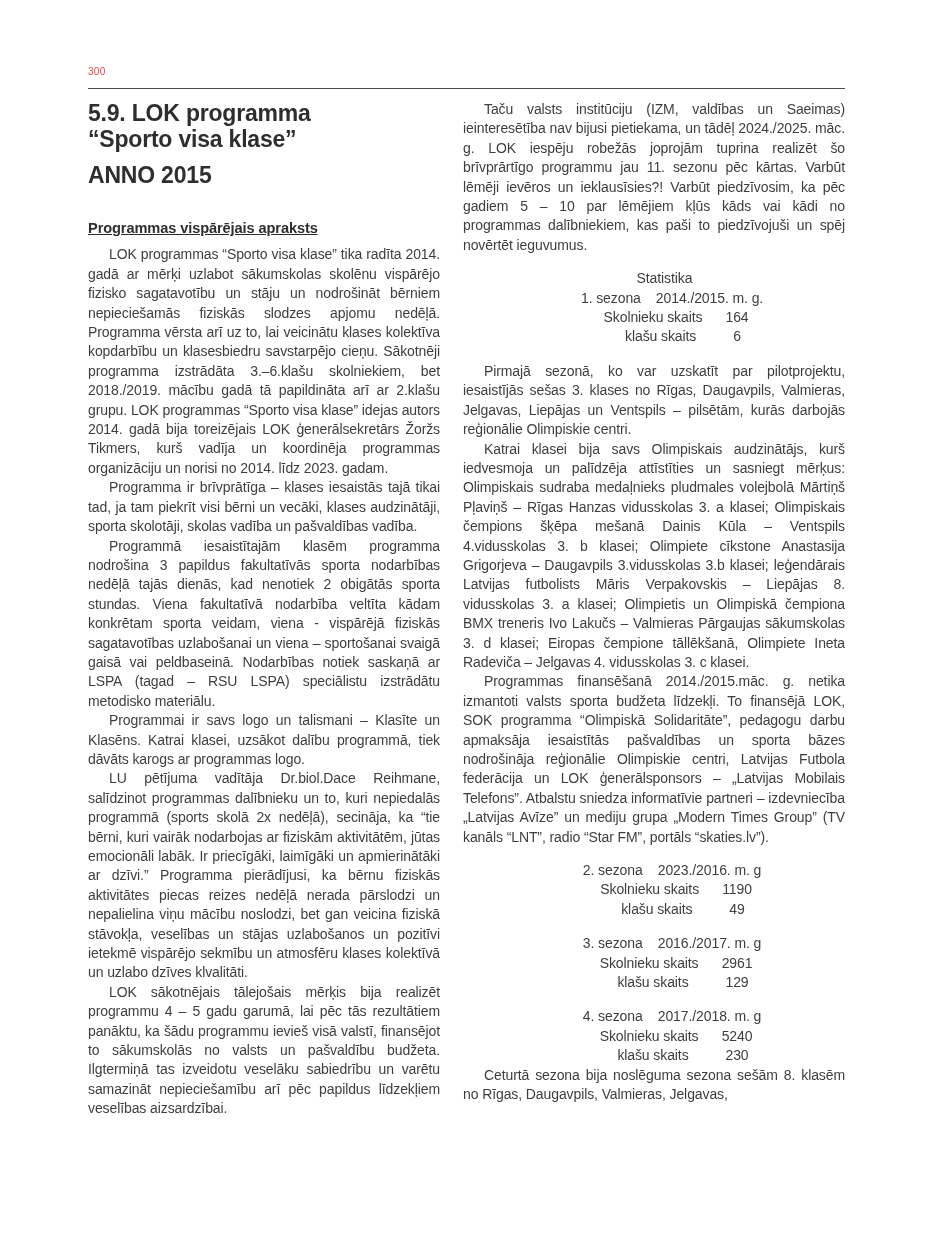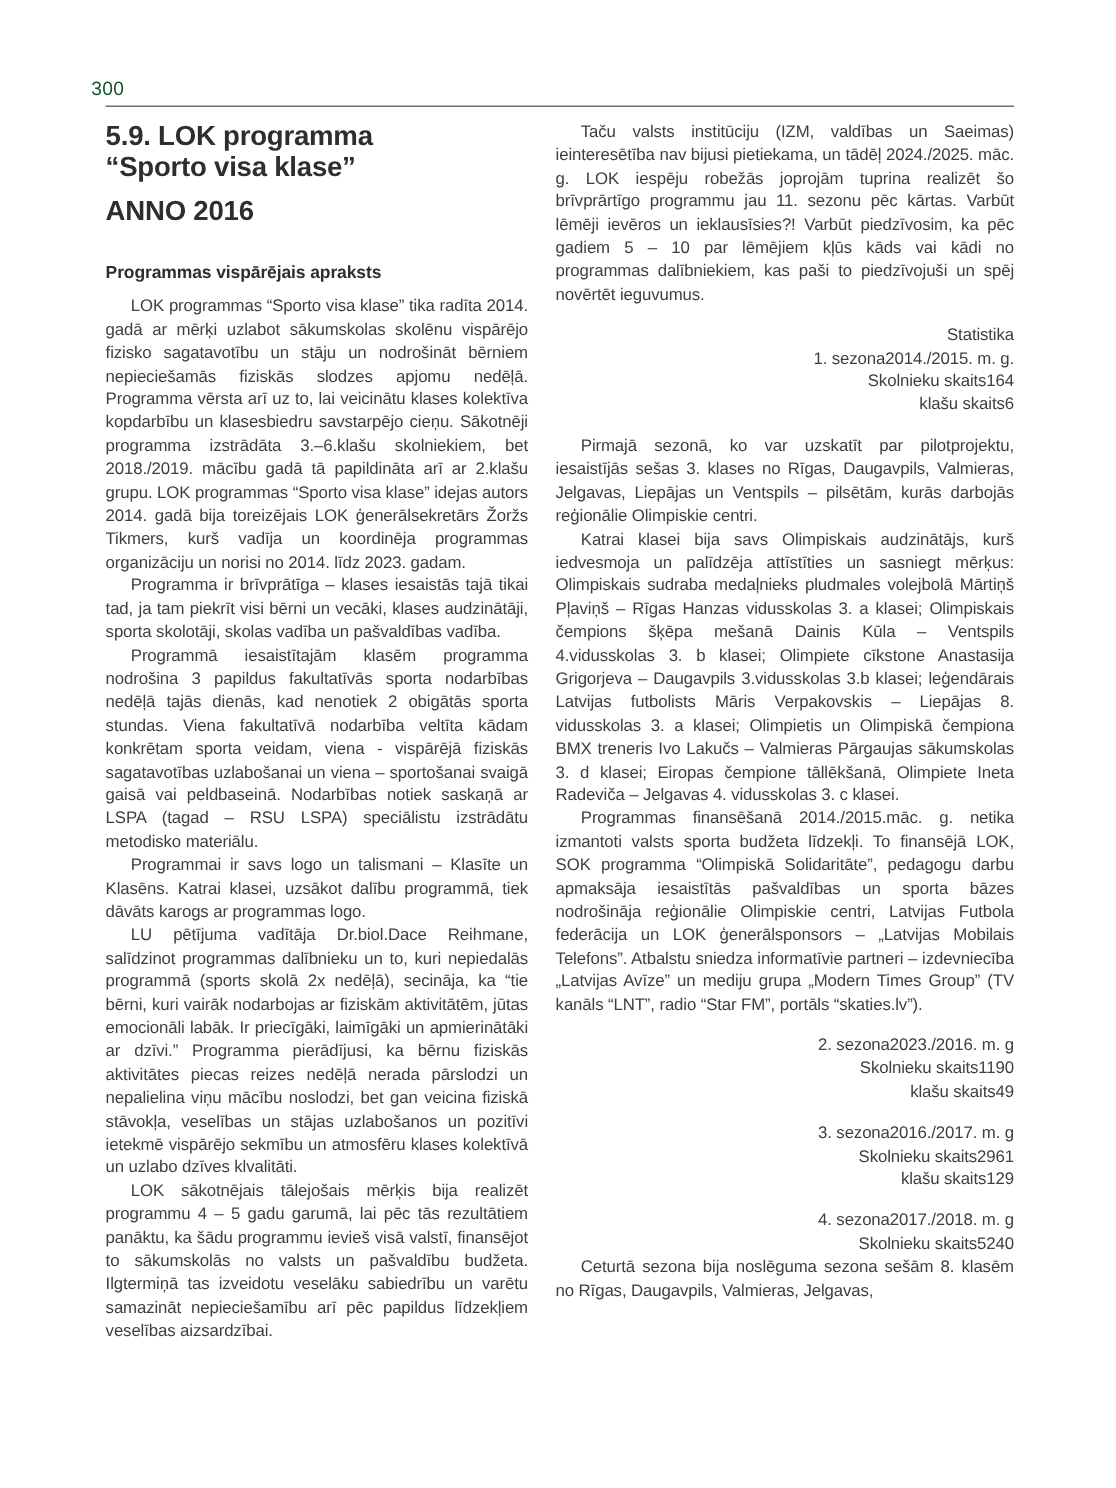--- a/index.html
+++ b/index.html
@@ -6,22 +6,22 @@
   html,body{margin:0;padding:0;}
   body{
     width:930px;height:1240px;
     background:#ffffff;
     font-family:"Liberation Sans","DejaVu Sans",sans-serif;
     position:relative;
     -webkit-font-smoothing:antialiased;
   }
   .page{position:absolute;inset:0;background:#ffffff;color:#3e3e3e;overflow:hidden;}
   .pagenum{
-    position:absolute;left:76px;top:66px;
-    font-size:16px;color:#14532d;letter-spacing:.3px;
+    position:absolute;left:88px;top:66px;
+    font-size:10px;color:#ef4444;letter-spacing:.3px;
   }
   .toprule{
     position:absolute;left:88px;top:88px;width:757px;
     border-top:1.6px solid #4b4b4b;height:0;
   }
   .col{
     position:absolute;top:100px;
     font-size:14px;line-height:19.4px;
     letter-spacing:-0.1px;
     text-align:justify;
@@ -29,45 +29,45 @@
   }
   .col-left{left:88px;width:352px;}
   .col-right{left:463px;width:382px;}
   .title-line{
     font-size:23px;line-height:26px;font-weight:bold;
     color:#2e2e2e;text-align:left;letter-spacing:-0.2px;
   }
   .title-anno{margin-top:10px;}
   .subhead{
     font-weight:bold;font-size:14.6px;color:#2e2e2e;
-    margin:31px 0 7px 0;text-align:left;letter-spacing:-0.1px;
+    margin:31px 0 7px 0;text-align:left;letter-spacing:-0.1px;text-decoration:underline;
   }
   p{margin:0;text-indent:21px;}
   .stats{
     margin:14px 0 15px 21px;
-    text-align:right;
+    text-align:center;
   }
   .stats.tight-bottom{margin-bottom:0;}
   .srow{white-space:nowrap;}
   .lab{display:inline-block;}
   .lab-season{width:90px;}
   .lab-wide{width:145px;}
 </style>
 </head>
 <body>
 
 <div class="page">
 
   <div class="pagenum">300</div>
   <div class="toprule"></div>
 
   <div class="col col-left">
     <div class="title-line">5.9. LOK programma</div>
     <div class="title-line">“Sporto visa klase”</div>
-    <div class="title-line title-anno">ANNO 2016</div>
+    <div class="title-line title-anno">ANNO 2015</div>
 
     <div class="subhead">Programmas vispārējais apraksts</div>
 
     <p>LOK programmas “Sporto visa klase” tika radīta 2014. gadā ar mērķi uzlabot sākumskolas skolēnu vispārējo fizisko sagatavotību un stāju un nodrošināt bērniem nepieciešamās fiziskās slodzes apjomu nedēļā. Programma vērsta arī uz to, lai veicinātu klases kolektīva kopdarbību un klasesbiedru savstarpējo cieņu. Sākotnēji programma izstrādāta 3.–6.klašu skolniekiem, bet 2018./2019. mācību gadā tā papildināta arī ar 2.klašu grupu. LOK programmas “Sporto visa klase” idejas autors 2014. gadā bija toreizējais LOK ģenerālsekretārs Žoržs Tikmers, kurš vadīja un koordinēja programmas organizāciju un norisi no 2014. līdz 2023. gadam.</p>
     <p>Programma ir brīvprātīga – klases iesaistās tajā tikai tad, ja tam piekrīt visi bērni un vecāki, klases audzinātāji, sporta skolotāji, skolas vadība un pašvaldības vadība.</p>
     <p>Programmā iesaistītajām klasēm programma nodrošina 3 papildus fakultatīvās sporta nodarbības nedēļā tajās dienās, kad nenotiek 2 obigātās sporta stundas. Viena fakultatīvā nodarbība veltīta kādam konkrētam sporta veidam, viena - vispārējā fiziskās sagatavotības uzlabošanai un viena – sportošanai svaigā gaisā vai peldbaseinā. Nodarbības notiek saskaņā ar LSPA (tagad – RSU LSPA) speciālistu izstrādātu metodisko materiālu.</p>
     <p>Programmai ir savs logo un talismani – Klasīte un Klasēns. Katrai klasei, uzsākot dalību programmā, tiek dāvāts karogs ar programmas logo.</p>
     <p>LU pētījuma vadītāja Dr.biol.Dace Reihmane, salīdzinot programmas dalībnieku un to, kuri nepiedalās programmā (sports skolā 2x nedēļā), secināja, ka “tie bērni, kuri vairāk nodarbojas ar fiziskām aktivitātēm, jūtas emocionāli labāk. Ir priecīgāki, laimīgāki un apmierinātāki ar dzīvi.” Programma pierādījusi, ka bērnu fiziskās aktivitātes piecas reizes nedēļā nerada pārslodzi un nepalielina viņu mācību noslodzi, bet gan veicina fiziskā stāvokļa, veselības un stājas uzlabošanos un pozitīvi ietekmē vispārējo sekmību un atmosfēru klases kolektīvā un uzlabo dzīves klvalitāti.</p>
     <p>LOK sākotnējais tālejošais mērķis bija realizēt programmu 4 – 5 gadu garumā, lai pēc tās rezultātiem panāktu, ka šādu programmu ievieš visā valstī, finansējot to sākumskolās no valsts un pašvaldību budžeta. Ilgtermiņā tas izveidotu veselāku sabiedrību un varētu samazināt nepieciešamību arī pēc papildus līdzekļiem veselības aizsardzībai.</p>
   </div>
@@ -116,18 +116,21 @@
       </div>
     </div>
 
     <div class="stats tight-bottom">
       <div class="srow">
         <span class="lab lab-season">4. sezona</span><span>2017./2018. m. g</span>
       </div>
       <div class="srow">
         <span class="lab lab-wide">Skolnieku skaits</span><span>5240</span>
       </div>
+      <div class="srow">
+        <span class="lab lab-wide">klašu skaits</span><span>230</span>
+      </div>
     </div>
 
     <p>Ceturtā sezona bija noslēguma sezona sešām 8. klasēm no Rīgas, Daugavpils, Valmieras, Jelgavas,</p>
   </div>
 
 </div>
 
 </body></html>

